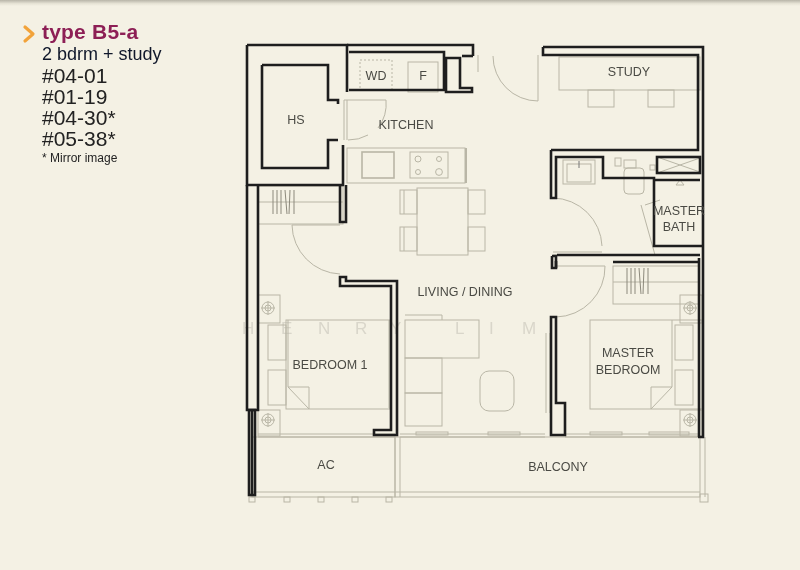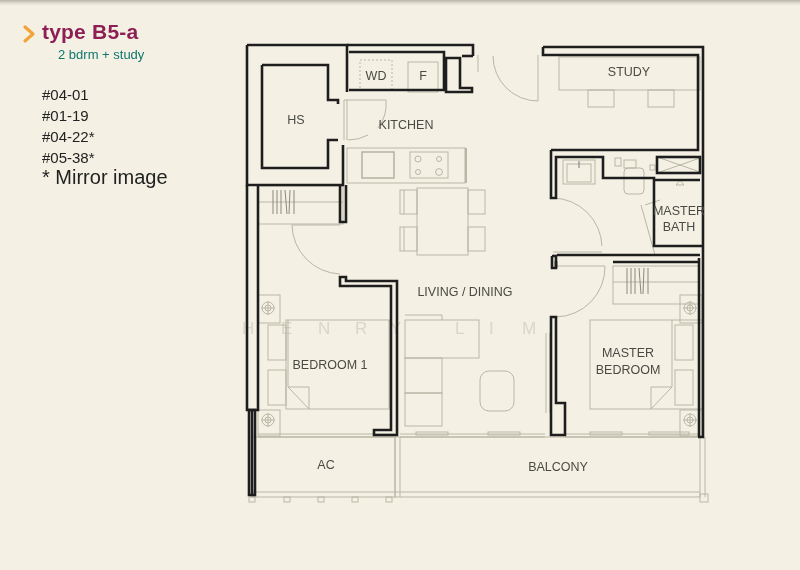--- a/index.html
+++ b/index.html
@@ -10,44 +10,44 @@
       position: relative;
     }
     .topbar {
       position: absolute; left: 0; top: 0; width: 800px; height: 6px;
       background: linear-gradient(#b8b5a8, #e6e3d5 60%, #f4f1e4);
     }
     .info { position: absolute; left: 22px; top: 18px; color: #2a2a2a; }
     .title-row { display: flex; align-items: flex-end; height: 26px; }
     .chev { width: 14px; height: 20px; margin-right: 6px; }
     .title { color: #8d1f55; font-weight: bold; font-size: 21px; letter-spacing: 0.2px; }
-    .sub { margin-left: 36px; font-size: 13px; line-height: 21px; color: #0f766e; }
-    .units { margin-left: 20px; margin-top: 19px; font-size: 15px; line-height: 21px; color: #222; }
-    .note { margin-left: 20px; font-size: 20px; line-height: 18px; color: #222; }
+    .sub { margin-left: 20px; font-size: 18px; line-height: 21px; color: #0f172a; }
+    .units { margin-left: 20px; font-size: 21px; line-height: 21px; color: #222; }
+    .note { margin-left: 20px; font-size: 12px; line-height: 18px; color: #222; }
     .plan { position: absolute; left: 0; top: 0; }
     .lbl { font-family: "Liberation Sans", sans-serif; font-size: 12.5px; fill: #4a4a44; text-anchor: middle; }
     .wm { font-family: "Liberation Sans", sans-serif; font-size: 17px; fill: #d9d6ca; letter-spacing: 0; }
   </style>
 </head>
 <body>
 
 <div class="topbar"></div>
 
 <div class="info">
   <div class="title-row">
     <svg class="chev" viewBox="0 0 14 20">
       <polyline points="3,3 11,10 3,17" fill="none" stroke="#f2a33a" stroke-width="3.2" stroke-linecap="round" stroke-linejoin="round"></polyline>
     </svg>
     <span class="title">type B5-a</span>
   </div>
   <div class="sub">2 bdrm + study</div>
   <div class="units">
     <div>#04-01</div>
     <div>#01-19</div>
-    <div>#04-22*</div>
+    <div>#04-30*</div>
     <div>#05-38*</div>
   </div>
   <div class="note">* Mirror image</div>
 </div>
 
 <svg class="plan" width="800" height="570" viewBox="0 0 800 570">
 
   <g class="wm">
     <text x="242" y="334">H</text>
     <text x="281" y="334">E</text>

